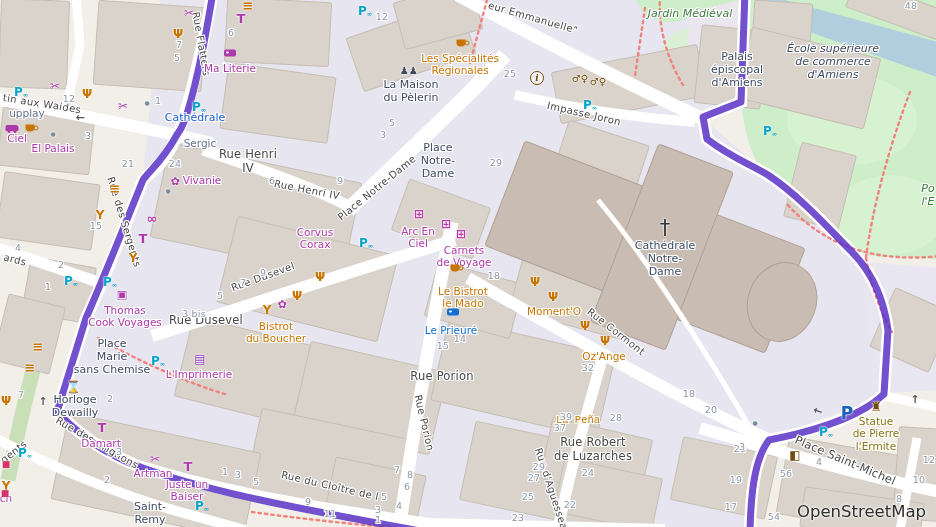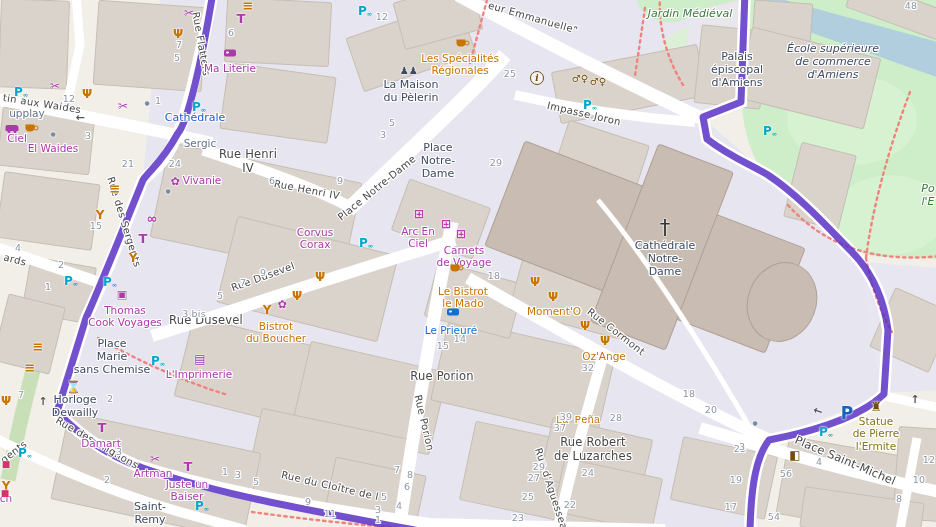--- a/index.html
+++ b/index.html
@@ -181,21 +181,21 @@
 de commerce
 d'Amiens</div>
       <div class="lb k-place" style="left: 150px; top: 514px; transform: translate(-50%, -50%) rotate(0deg);">Saint-
 Remy</div>
       <div class="lb k-park" style="left: 690px; top: 14px; transform: translate(-50%, -50%) rotate(0deg);">Jardin Médiéval</div>
       <div class="lb k-park" style="left: 928px; top: 196px; transform: translate(-50%, -50%) rotate(0deg);">Po
 l'E</div>
       <div class="lb k-shop" style="left: 230px; top: 68px; transform: translate(-50%, -50%) rotate(0deg);">Ma Literie</div>
       <div class="lb k-shop" style="left: 202px; top: 180px; transform: translate(-50%, -50%) rotate(0deg);">Vivanie</div>
       <div class="lb k-shop" style="left: 17px; top: 138px; transform: translate(-50%, -50%) rotate(0deg);">Ciel</div>
-      <div class="lb k-shop" style="left: 53px; top: 148px; transform: translate(-50%, -50%) rotate(0deg);">El Waides</div>
+      <div class="lb k-shop" style="left: 53px; top: 148px; transform: translate(-50%, -50%) rotate(0deg);">El Palais</div>
       <div class="lb k-shop" style="left: 125px; top: 316px; transform: translate(-50%, -50%) rotate(0deg);">Thomas
 Cook Voyages</div>
       <div class="lb k-shop" style="left: 315px; top: 238px; transform: translate(-50%, -50%) rotate(0deg);">Corvus
 Corax</div>
       <div class="lb k-shop" style="left: 418px; top: 237px; transform: translate(-50%, -50%) rotate(0deg);">Arc En
 Ciel</div>
       <div class="lb k-shop" style="left: 464px; top: 256px; transform: translate(-50%, -50%) rotate(0deg);">Carnets
 de Voyage</div>
       <div class="lb k-shop" style="left: 199px; top: 374px; transform: translate(-50%, -50%) rotate(0deg);">L'Imprimerie</div>
       <div class="lb k-shop" style="left: 101px; top: 443px; transform: translate(-50%, -50%) rotate(0deg); text-align: center;">Damart</div>
@@ -500,13 +500,14 @@
       <div class="ic" style="left: 755px; top: 423px;">
         <span style="color: rgb(125, 141, 160); font-size: 6px; text-shadow: rgb(255, 255, 255) 0px 0px 2px, rgb(255, 255, 255) 0px 0px 2px;">●</span>
       </div>
       <div class="ic" style="left: 6px; top: 464px;">
         <span style="color: rgb(214, 51, 108); font-size: 9px; text-shadow: rgb(255, 255, 255) 0px 0px 2px, rgb(255, 255, 255) 0px 0px 2px;">■</span>
       </div>
       <div class="ic" style="left: 5px; top: 493px;">
         <span style="color: rgb(214, 51, 108); font-size: 9px; text-shadow: rgb(255, 255, 255) 0px 0px 2px, rgb(255, 255, 255) 0px 0px 2px;">■</span>
       </div>
     </div>
+  <div id="attribution">OpenStreetMap</div>
 </div>
 
 </body></html>

